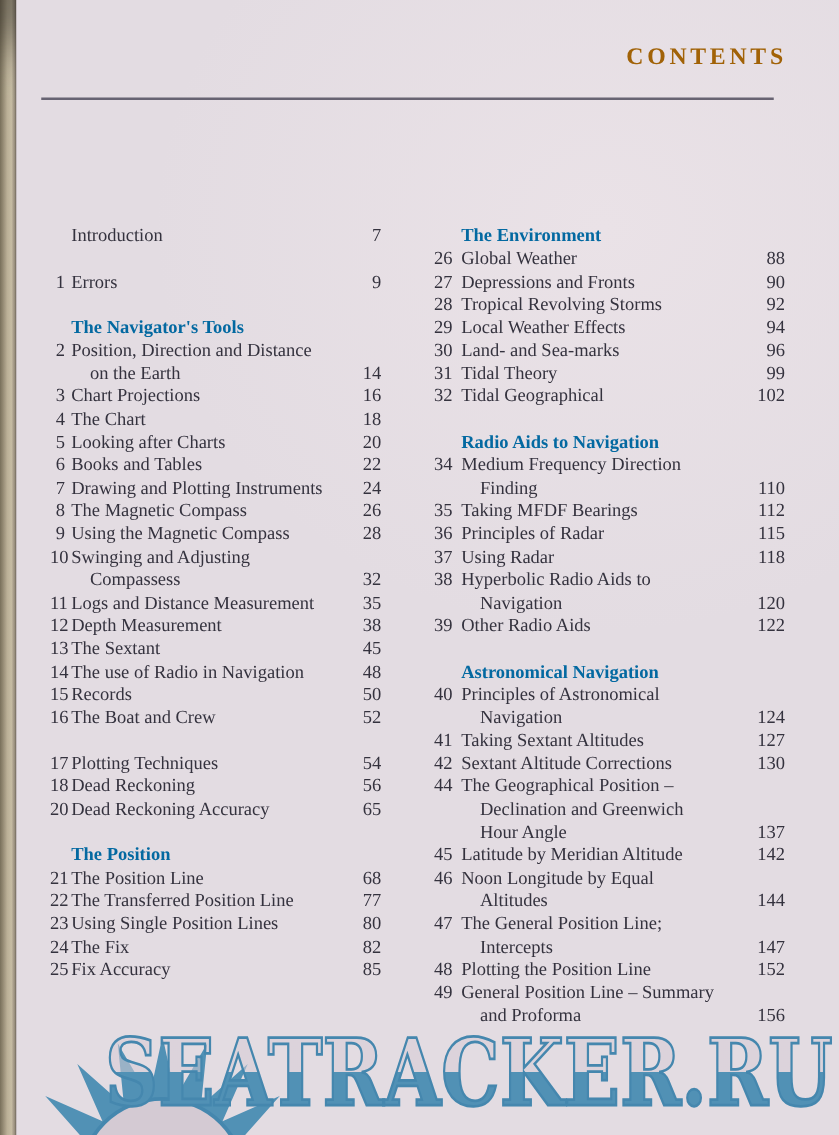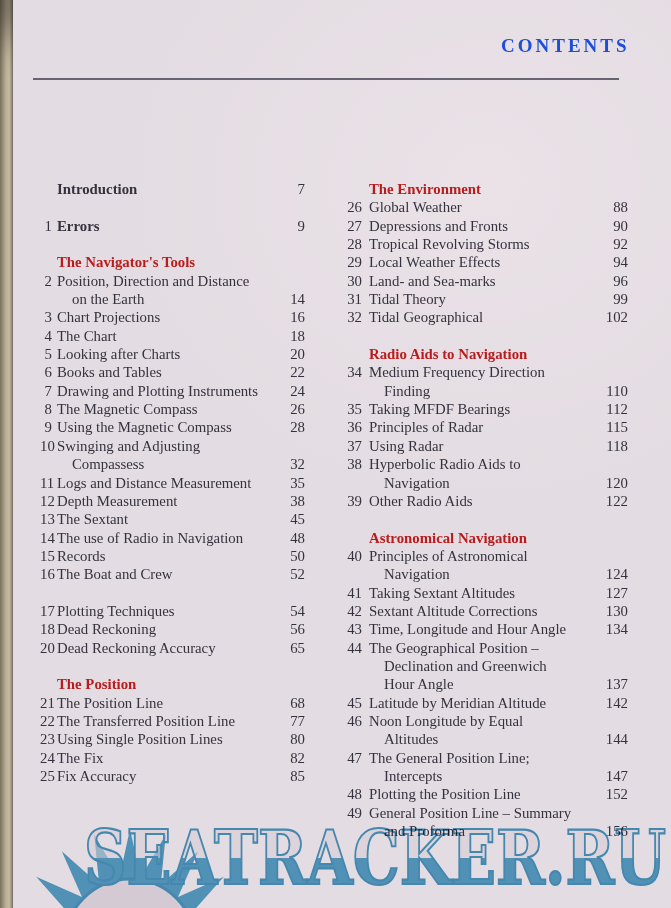--- a/index.html
+++ b/index.html
@@ -11,40 +11,40 @@
       radial-gradient(140% 110% at 50% 45%, rgba(0,0,0,0) 68%, rgba(140,130,142,.22) 100%),
       #e3dce2;
   }
   .edge-strip{
     position:absolute;left:0;top:0;bottom:0;width:13px;
     background:linear-gradient(to right,#7e755f,#c4b99f 45%,#cfc5ab 70%,#9b9180 92%,#6a6258);
     box-shadow:inset 0 60px 40px -25px rgba(40,35,30,.5);
   }
   .page-title{
     position:absolute;left:501px;top:35px;
-    font-size:19px;font-weight:700;letter-spacing:3px;color:#1d4ed8;white-space:pre;
+    font-size:19px;font-weight:700;letter-spacing:3px;color:#a16207;white-space:pre;
   }
   .rule{
     position:absolute;left:33px;top:78px;width:586px;height:2px;
     background:#514e5e;opacity:.85;
   }
   .col{position:absolute;top:180px;font-size:14.8px;line-height:18.35px;}
   .col-left{left:40px;width:265px;}
   .col-right{left:345px;width:283px;}
   .section{margin-top:18.35px;}
   .section:first-child{margin-top:0;}
-  .sec-header{font-weight:700;padding-left:17px;color:#b91c1c;}
+  .sec-header{font-weight:700;padding-left:17px;color:#0369a1;}
   .col-right .sec-header{padding-left:24px;}
   .entry{position:relative;padding-left:17px;}
   .col-right .entry{padding-left:24px;}
   .entry .num{position:absolute;left:0;top:0;width:12px;text-align:right;}
   .col-right .entry .num{width:17px;}
   .entry .title{display:block;white-space:pre;padding-left:15px;text-indent:-15px;}
   .entry .page{position:absolute;right:0;bottom:0;}
-  .entry.bold .title{font-weight:700;}
+  .entry.bold .title{font-weight:400;}
   .watermark{position:absolute;left:0;top:0;width:531px;height:908px;
     mix-blend-mode:multiply;pointer-events:none;}
   .sun{position:absolute;left:-20px;top:795px;}
   .wm-text{position:absolute;left:84px;top:828px;overflow:visible;}
 </style>
 </head>
 <body>
 
 <div class="edge-strip"></div>
 
@@ -276,25 +276,20 @@
       </div>
       <div class="entry">
         <span class="num">41</span>
         <span class="title">Taking Sextant Altitudes</span>
         <span class="page">127</span>
       </div>
       <div class="entry">
         <span class="num">42</span>
         <span class="title">Sextant Altitude Corrections</span>
         <span class="page">130</span>
-      </div>
-      <div class="entry">
-        <span class="num">43</span>
-        <span class="title">Time, Longitude and Hour Angle</span>
-        <span class="page">134</span>
       </div>
       <div class="entry">
         <span class="num">44</span>
         <span class="title">The Geographical Position –
 Declination and Greenwich
 Hour Angle</span>
         <span class="page">137</span>
       </div>
       <div class="entry">
         <span class="num">45</span>

